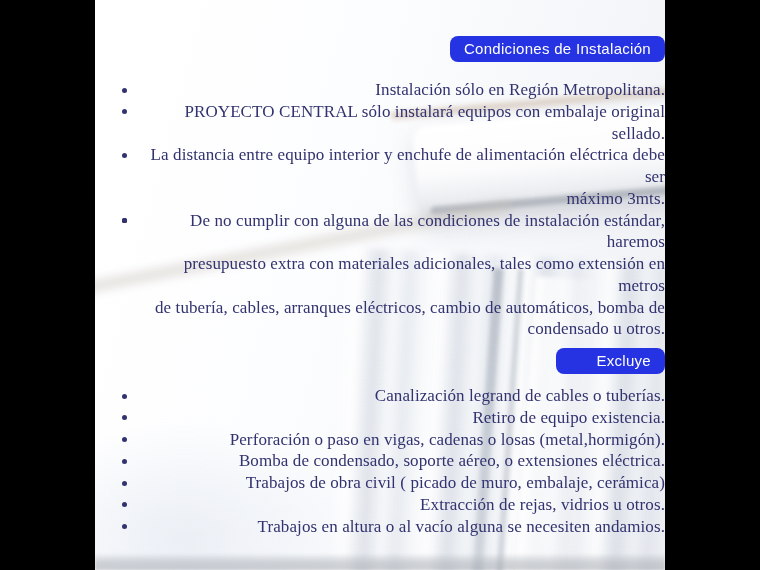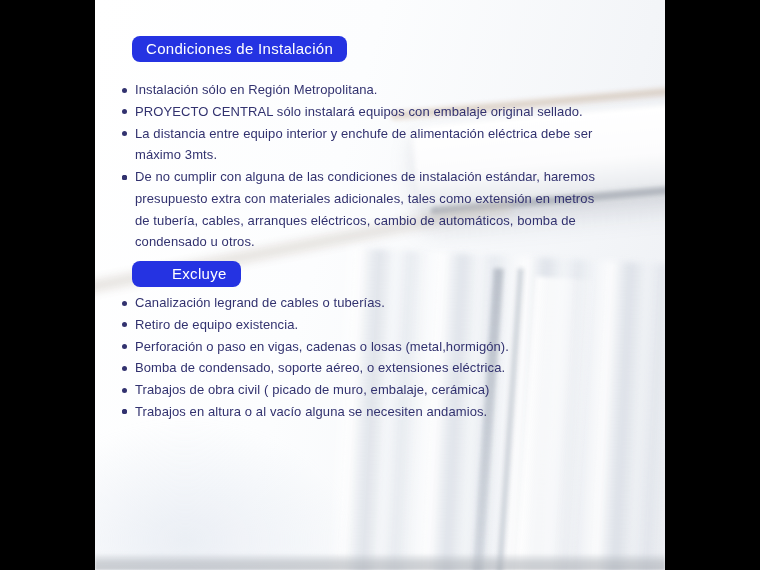--- a/index.html
+++ b/index.html
@@ -17,20 +17,21 @@
   }
   .canvas {
     position: relative; width: 760px; height: 570px;
     background: var(--pillar);
   }
   
   .photo {
     position: absolute; left: 95px; top: 0;
     width: 570px; height: 570px; overflow: hidden;
     background: linear-gradient(105deg, #ffffff 0%, #fcfdfe 40%, #f3f5f8 78%, #edeff3 100%);
+    text-align: right;
   }
   .deco { position: absolute; pointer-events: none; }
   .wall-streak {
     left: 295px; top: 95px; width: 340px; height: 12px;
     transform: rotate(-5deg); border-radius: 6px;
     background: linear-gradient(to bottom, rgba(199,177,156,0) 0%, rgba(196,172,150,0.55) 45%, rgba(196,172,150,0.1) 100%);
     filter: blur(2px);
   }
   .ac-unit {
     left: 320px; top: 112px; width: 340px; height: 95px;
@@ -102,25 +103,26 @@
     letter-spacing: 0.3px;
     padding: 4px 14px 5px;
     border-radius: 8px;
   }
   .badge.first { margin-top: 36px; }
   .badge.second { margin-top: 8px; padding-left: 40px; }
   .blist {
     margin: 17px 0 0 0;
     padding: 0 0 0 27px;
     list-style: none;
-    font-size: 13px;
+    font-size: 17px;
     line-height: 21.75px;
     letter-spacing: 0.1px;
-  }
-  .blist.second { margin-top: 5px; }
+    font-family: Liberation Serif, serif;
+  }
+  .blist.second { margin-top: 11px; }
   .blist li { position: relative; padding-left: 13px; }
   .bullet {
     position: absolute; left: 0; top: 8.5px;
     width: 5px; height: 5px; border-radius: 50%;
     background: currentColor;
   }
   .item-text { white-space: pre-line; }
 </style>
 </head>
 <body>
@@ -192,20 +194,21 @@
         <li>
           <span class="bullet"></span>
           <span class="item-text">Bomba de condensado, soporte aéreo, o extensiones eléctrica.</span>
         </li>
         <li>
           <span class="bullet"></span>
           <span class="item-text">Trabajos de obra civil ( picado de muro, embalaje, cerámica)</span>
         </li>
         <li>
           <span class="bullet"></span>
+          <span class="item-text">Extracción de rejas, vidrios u otros.</span>
         </li>
         <li>
           <span class="bullet"></span>
           <span class="item-text">Trabajos en altura o al vacío alguna se necesiten andamios.</span>
         </li>
       </ul>
     </div>
   </div>
 </div>
 

